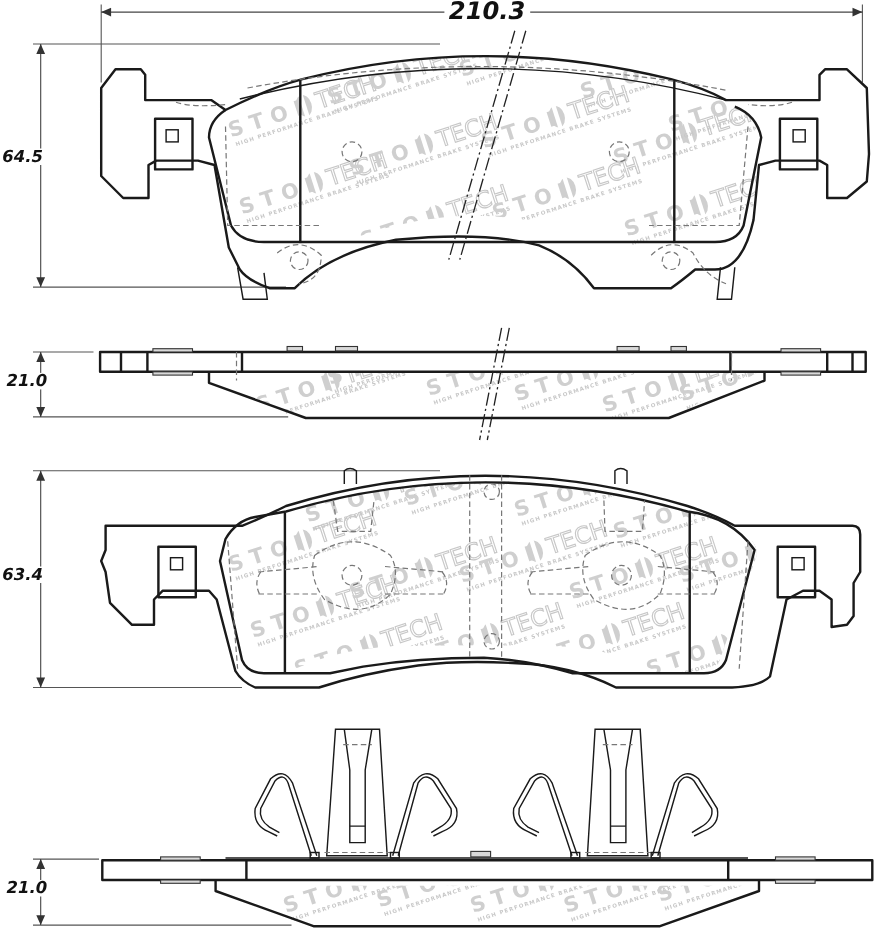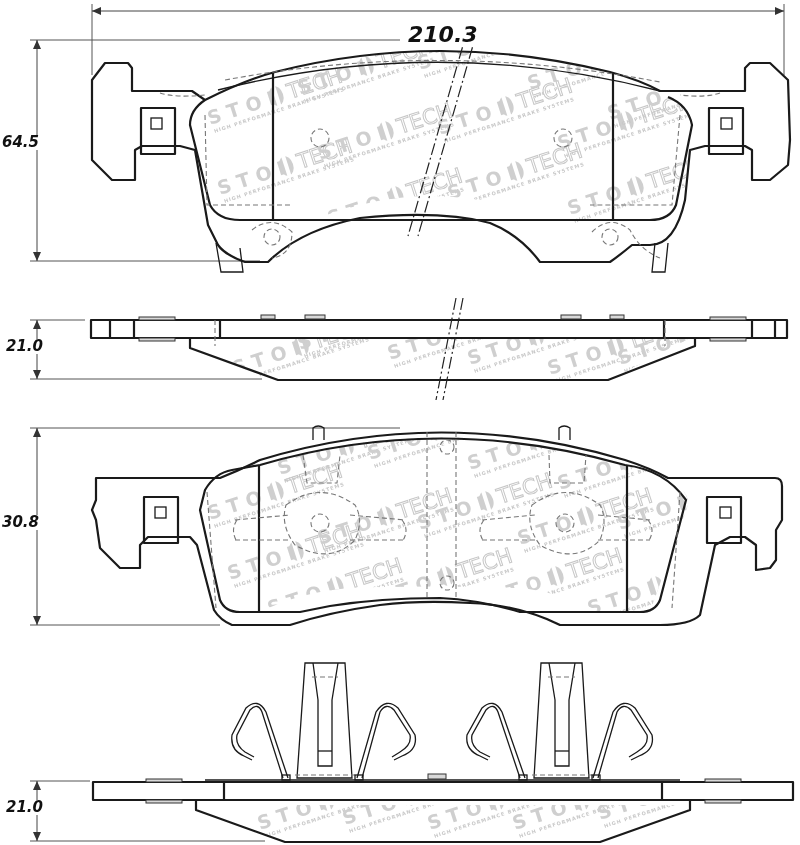--- a/index.html
+++ b/index.html
@@ -256,17 +256,17 @@
       <path class="ol-thin" d="M520,778 L498,712 Q494,702 486,710 L472,735 Q470,745 480,752 L490,757"></path>
       <path class="ol-thin" d="M525,778 L502,712 Q494,697 482,708 L467,735 Q465,750 480,756 L488,760"></path>
       <path class="ol-thin" d="M598,778 L617,712 Q623,702 631,710 L647,735 Q649,745 637,752 L629,757"></path>
       <path class="ol-thin" d="M593,778 L613,712 Q623,697 635,708 L652,735 Q655,750 639,756 L631,760"></path>
       <rect class="ol-thin" x="519" y="775" width="8" height="5"></rect>
       <rect class="ol-thin" x="592" y="775" width="8" height="5"></rect>
     </g>
   </g>
 </svg>
 
-<div class="dim-label top" style="left:404px; top:0px;margin-top:24px;">210.3</div>
+<div class="dim-label top" style="left:404px; top:0px;">210.3</div>
 <div class="dim-label side" style="left:2px; top:135px;">64.5</div>
 <div class="dim-label side" style="left:6px; top:339px;">21.0</div>
-<div class="dim-label side" style="left:2px; top:515px;">30.8</div>
+<div class="dim-label side" style="left:2px; top:515px;">63.4</div>
 <div class="dim-label side" style="left:6px; top:800px;">21.0</div>
 
 </body></html>

